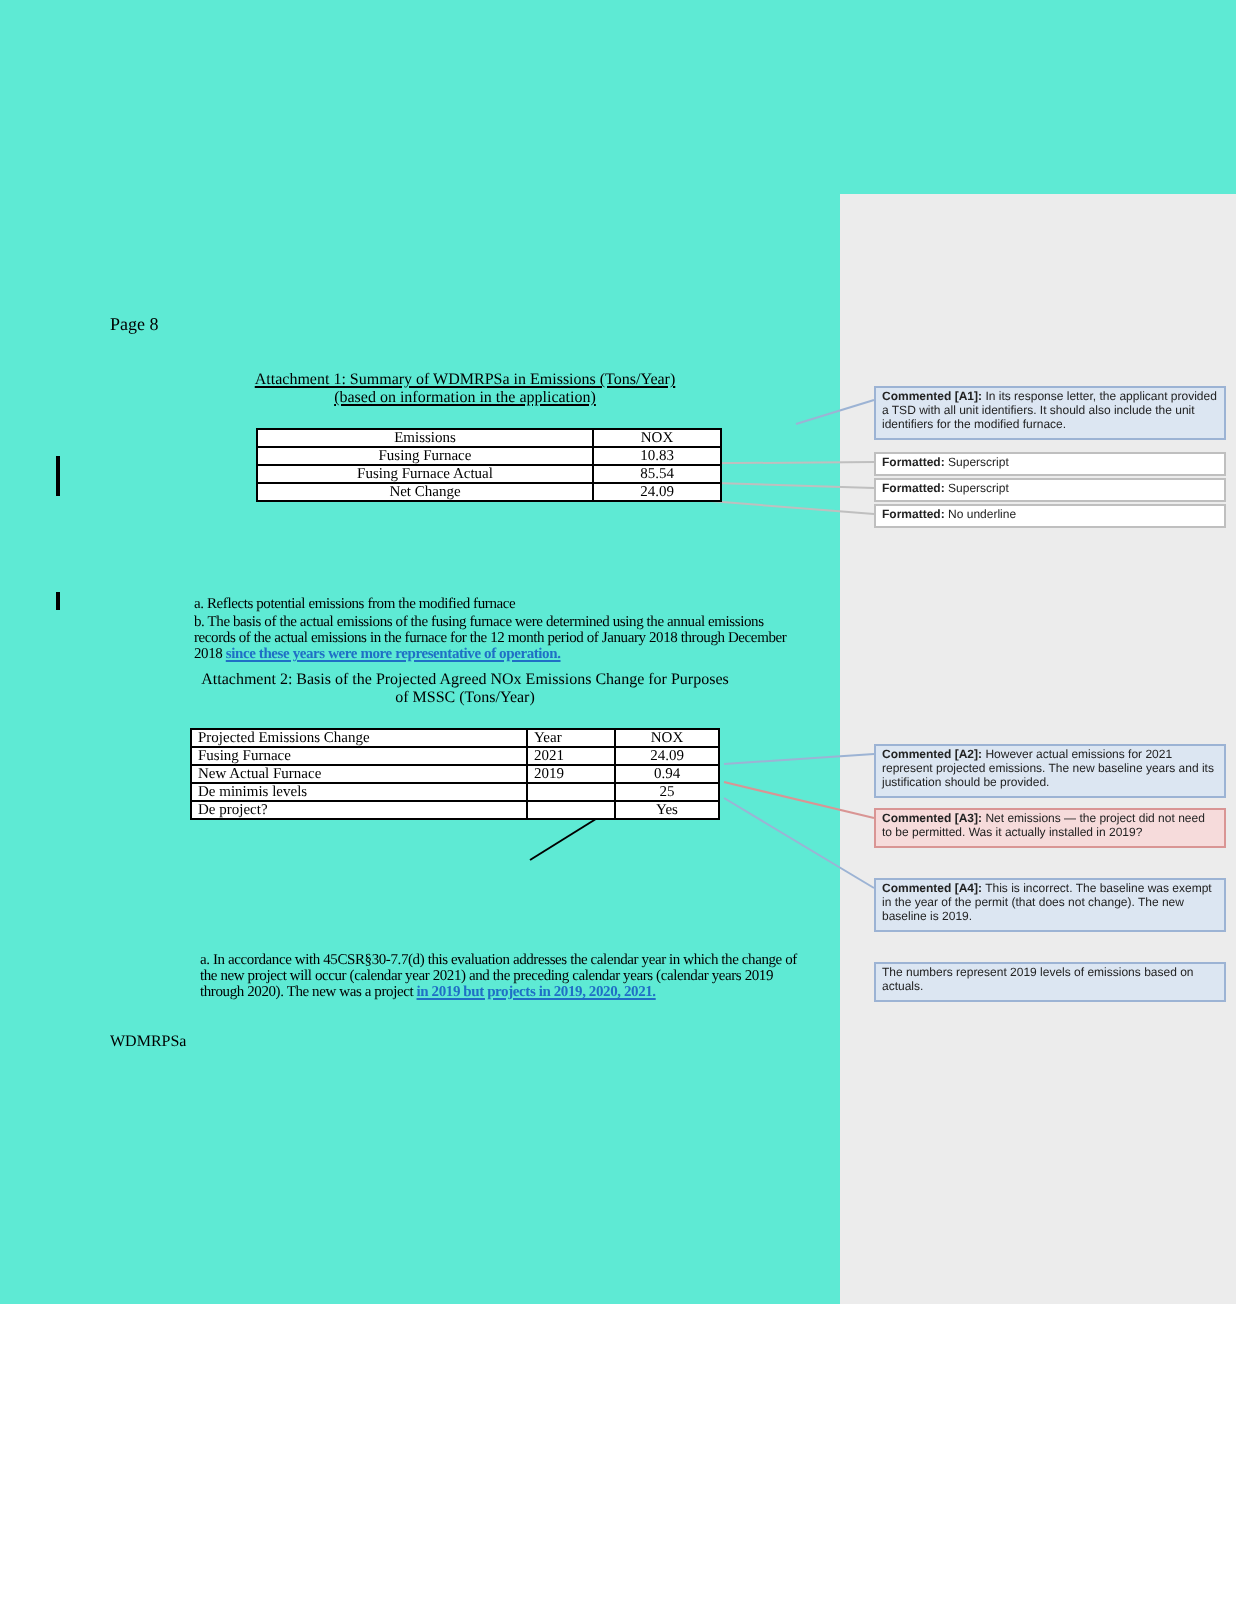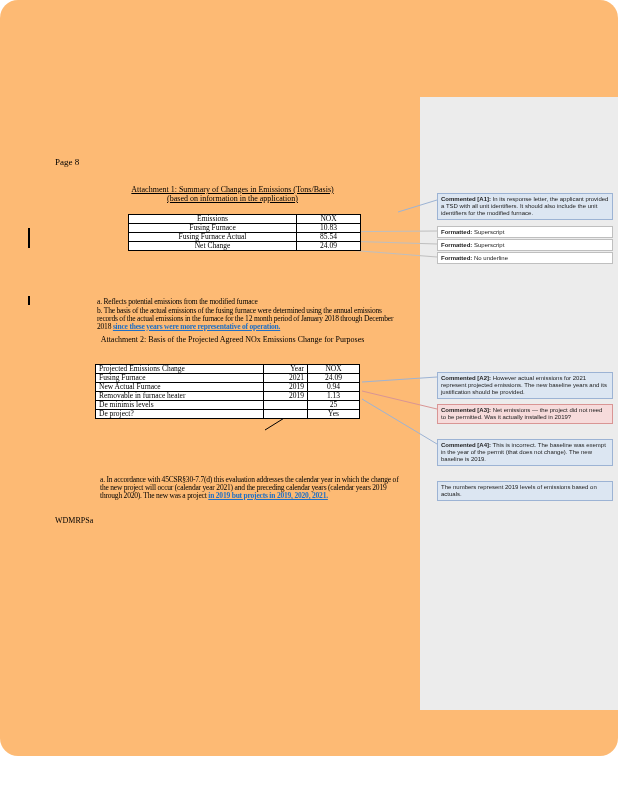--- a/index.html
+++ b/index.html
@@ -1,18 +1,18 @@
 <!DOCTYPE html>
 <html><head>
 <meta charset="utf-8">
 <style>
   * { margin:0; padding:0; box-sizing:border-box; }
   html,body { width:618px; height:800px; background:#ffffff; }
   body { font-family:"Liberation Serif", serif; color:#000; }
-  .page { position:relative; width:618px; height:756px; background:#fdba74; overflow:hidden;border-radius:18px; }
+  .page { position:relative; width:618px; height:652px; background:#5eead4; overflow:hidden; }
 
   .markup-pane { position:absolute; left:420px; top:97px; width:198px; height:613px; background:#ececec; }
 
   .connectors { position:absolute; left:0; top:0; width:618px; height:800px; pointer-events:none; }
 
   .page-label { position:absolute; left:55px; top:157px; font-size:9px; }
 
   .changebar { position:absolute; left:28px; width:2px; background:#000; }
   .cb1 { top:228px; height:20px; }
   .cb2 { top:296px; height:9px; }
@@ -21,21 +21,21 @@
   .h1 .u { text-decoration:underline; }
   .h2 { position:absolute; left:55px; top:335px; width:355px; text-align:center; font-size:8px; line-height:9px; }
 
   .doc-table { position:absolute; border-collapse:collapse; font-size:7.5px; background:#fff; }
   .doc-table th, .doc-table td { border:1px solid #000; padding:0 3px; height:9px; line-height:8px; font-weight:normal; }
   .t1 { left:128px; top:214px;padding-left:28px; }
   .t1 .c0 { width:168px; text-align:center; }
   .t1 .c1 { width:64px;  text-align:center; }
   .t2 { left:95px; top:364px; }
   .t2 .c0 { width:168px; text-align:left;margin-left:39px; }
-  .t2 .c1 { width:44px;  text-align:right; }
+  .t2 .c1 { width:44px;  text-align:left; }
   .t2 .c2 { width:52px;  text-align:center; }
 
   .para { position:absolute; font-size:7.5px; line-height:8px; letter-spacing:-0.2px;margin-top:39px; }
   .ins  { color:#1f6fc5; text-decoration:underline;font-weight:bold; }
   .note-a1 { left:97px;  top:259px; width:312px; }
   .note-b1 { left:97px;  top:268px; width:305px; }
   .note-a2 { left:100px; top:437px; width:308px; }
   .note-b2 { left:100px; top:478px; width:308px; }
 
   .footer { position:absolute; left:55px; top:516px; font-size:8px; }
@@ -70,21 +70,21 @@
     <line x1="362" y1="399" x2="437" y2="444" stroke="#9cb3d4" stroke-width="1"></line>
     <line x1="265" y1="430" x2="310" y2="402" stroke="#000000" stroke-width="1"></line>
   </svg>
 
   <div class="changebar cb1"></div>
   <div class="changebar cb2"></div>
 
   <div class="page-label">Page 8</div>
 
   <div class="h1">
-    <div class="u">Attachment 1: Summary of Changes in Emissions (Tons/Basis)</div>
+    <div class="u">Attachment 1: Summary of WDMRPSa in Emissions (Tons/Year)</div>
     <div class="u">(based on information in the application)</div>
   </div>
 
   <table class="doc-table t1">
     <tbody>
         <tr>
       <th class="c0">Emissions</th>
       <th class="c1">NOX</th>
     </tr>
     <tr>
@@ -103,43 +103,39 @@
     </table>
 
   <div class="para note-a1">a. Reflects potential emissions from the modified furnace</div>
 
   <div class="para note-b1">
     <span>b. The basis of the actual emissions of the fusing furnace were determined using the annual emissions records of the actual emissions in the furnace for the 12 month period of January 2018 through December 2018 </span><span class="ins">since these years were more representative of operation.</span>
   </div>
 
   <div class="h2">
     <div>Attachment 2: Basis of the Projected Agreed NOx Emissions Change for Purposes</div>
+    <div>of MSSC (Tons/Year)</div>
   </div>
 
   <table class="doc-table t2">
     <tbody>
         <tr>
       <th class="c0">Projected Emissions Change</th>
       <th class="c1">Year</th>
       <th class="c2">NOX</th>
     </tr>
     <tr>
       <td class="c0">Fusing Furnace</td>
       <td class="c1">2021</td>
       <td class="c2">24.09</td>
     </tr>
     <tr>
       <td class="c0">New Actual Furnace</td>
       <td class="c1">2019</td>
       <td class="c2">0.94</td>
-    </tr>
-    <tr>
-      <td class="c0">Removable in furnace heater</td>
-      <td class="c1">2019</td>
-      <td class="c2">1.13</td>
     </tr>
     <tr>
       <td class="c0">De minimis levels</td>
       <td class="c1"></td>
       <td class="c2">25</td>
     </tr>
     <tr>
       <td class="c0">De project?</td>
       <td class="c1"></td>
       <td class="c2">Yes</td>

